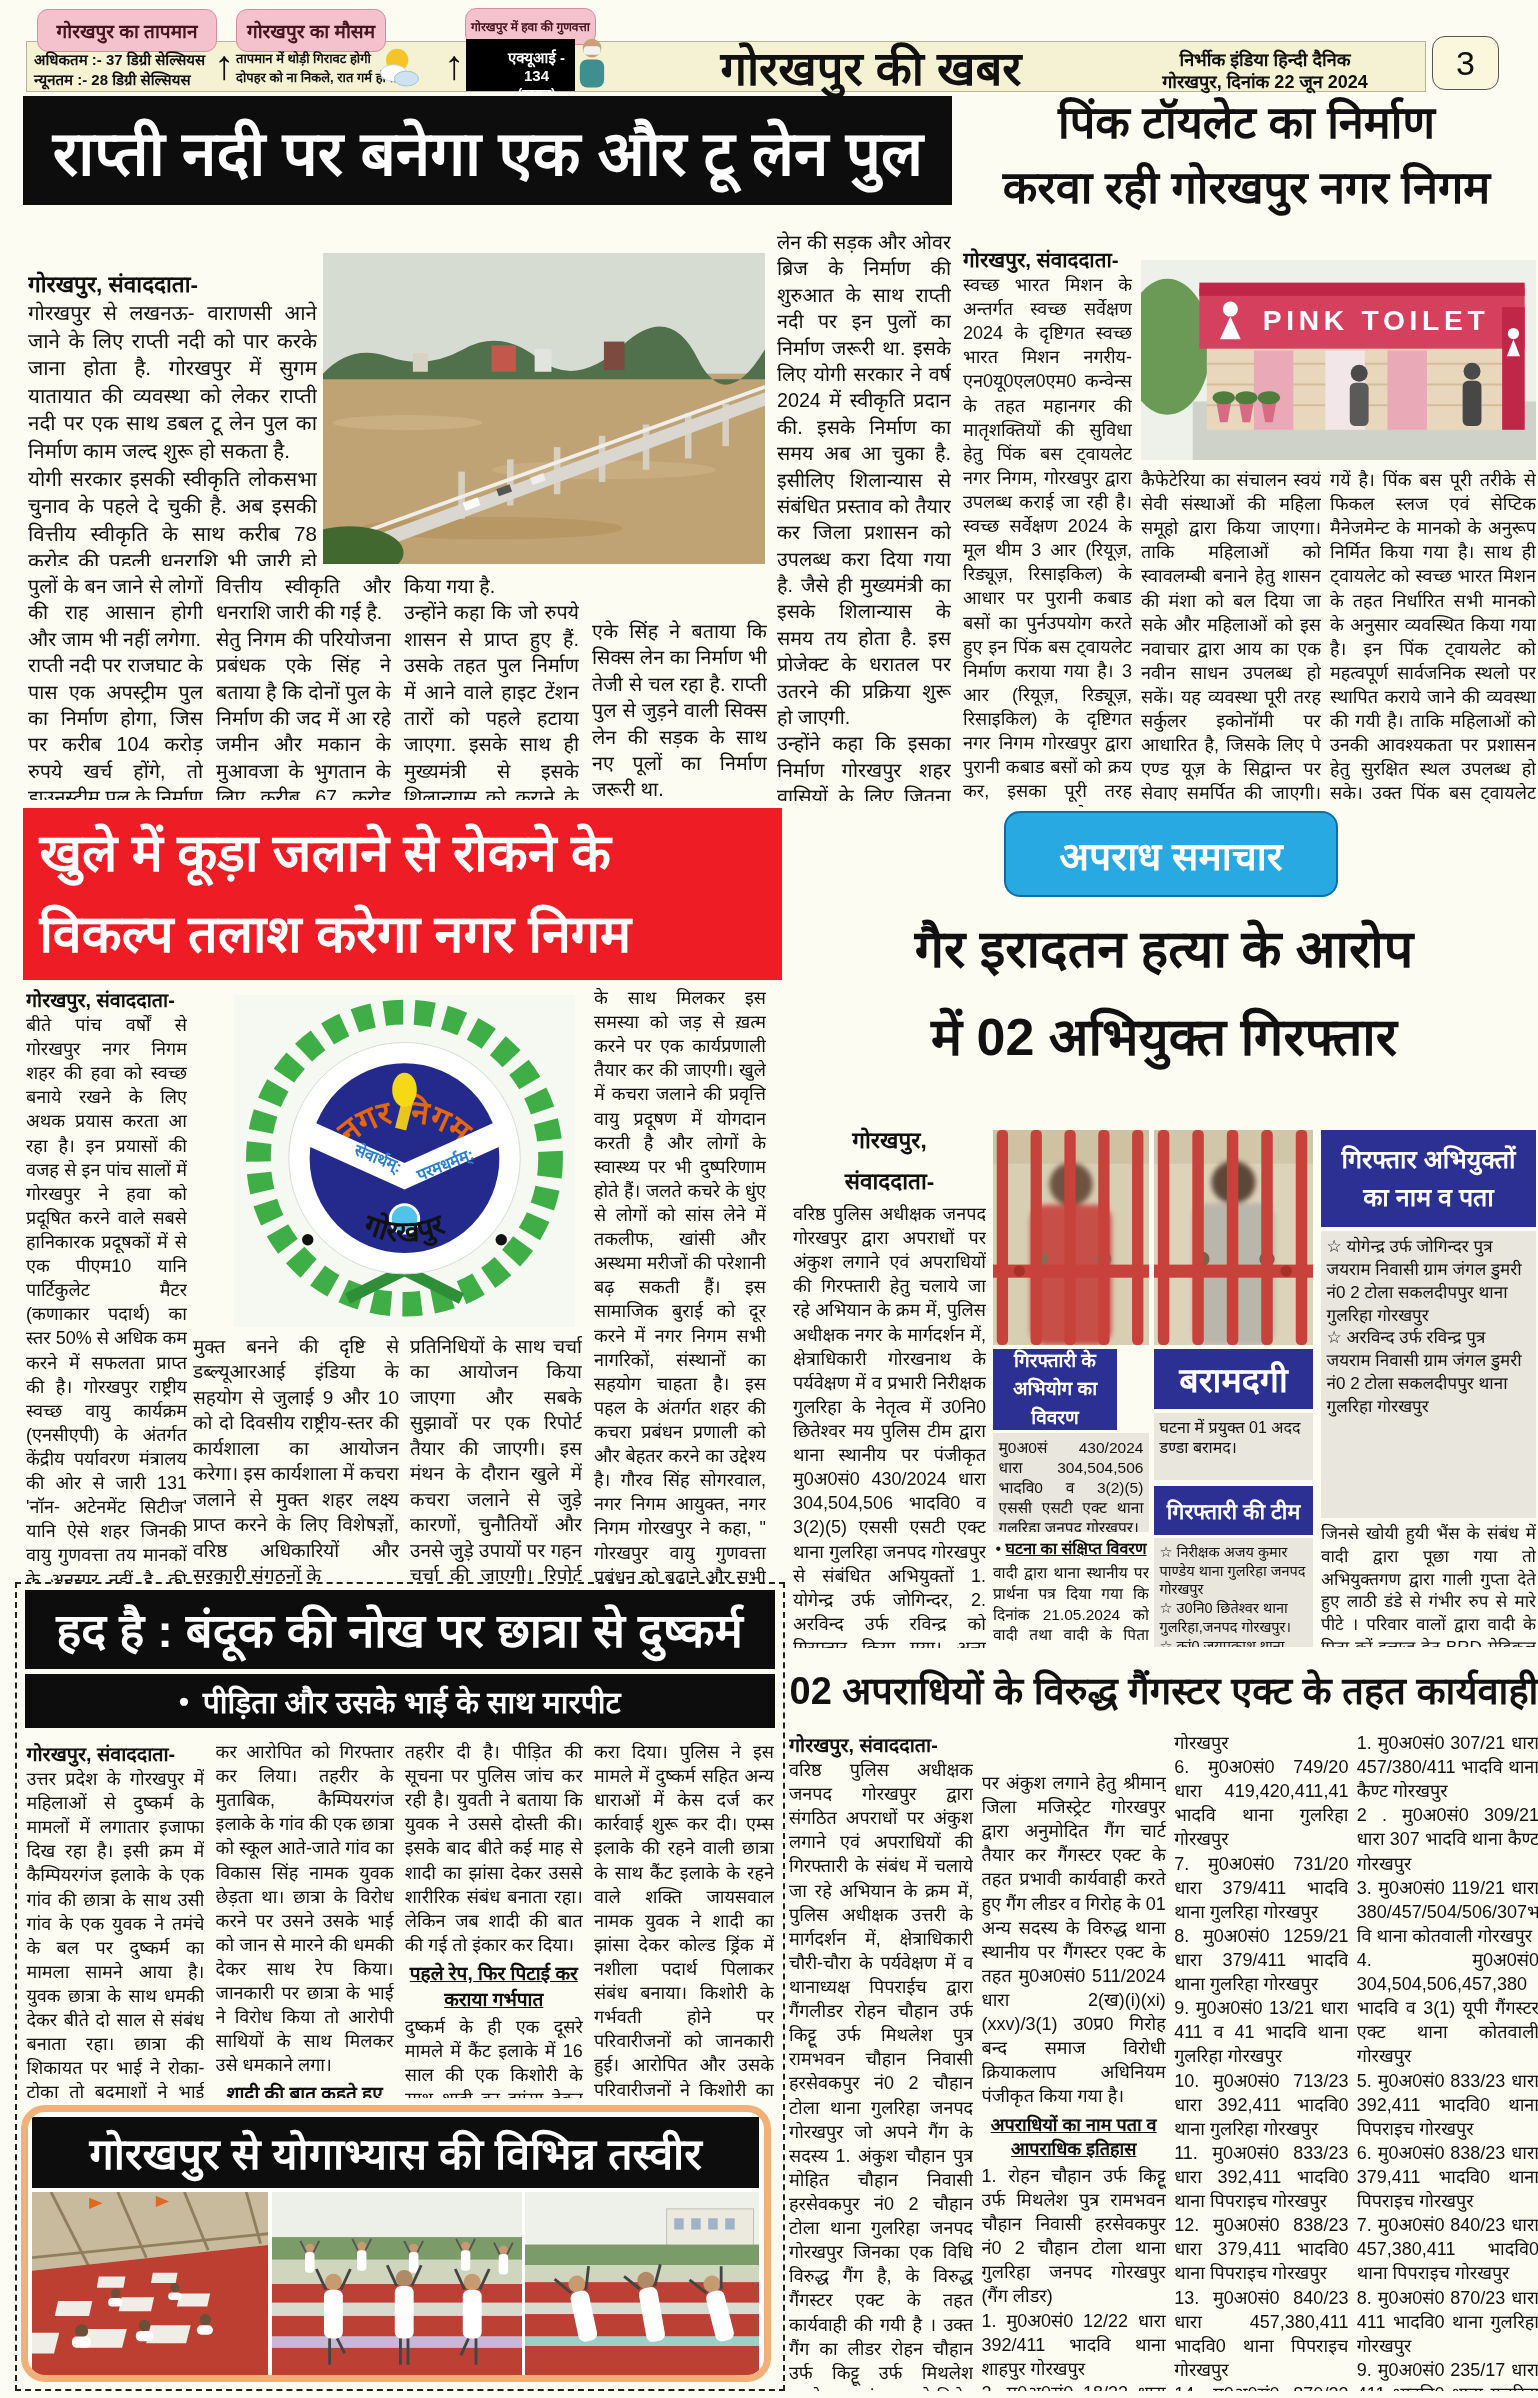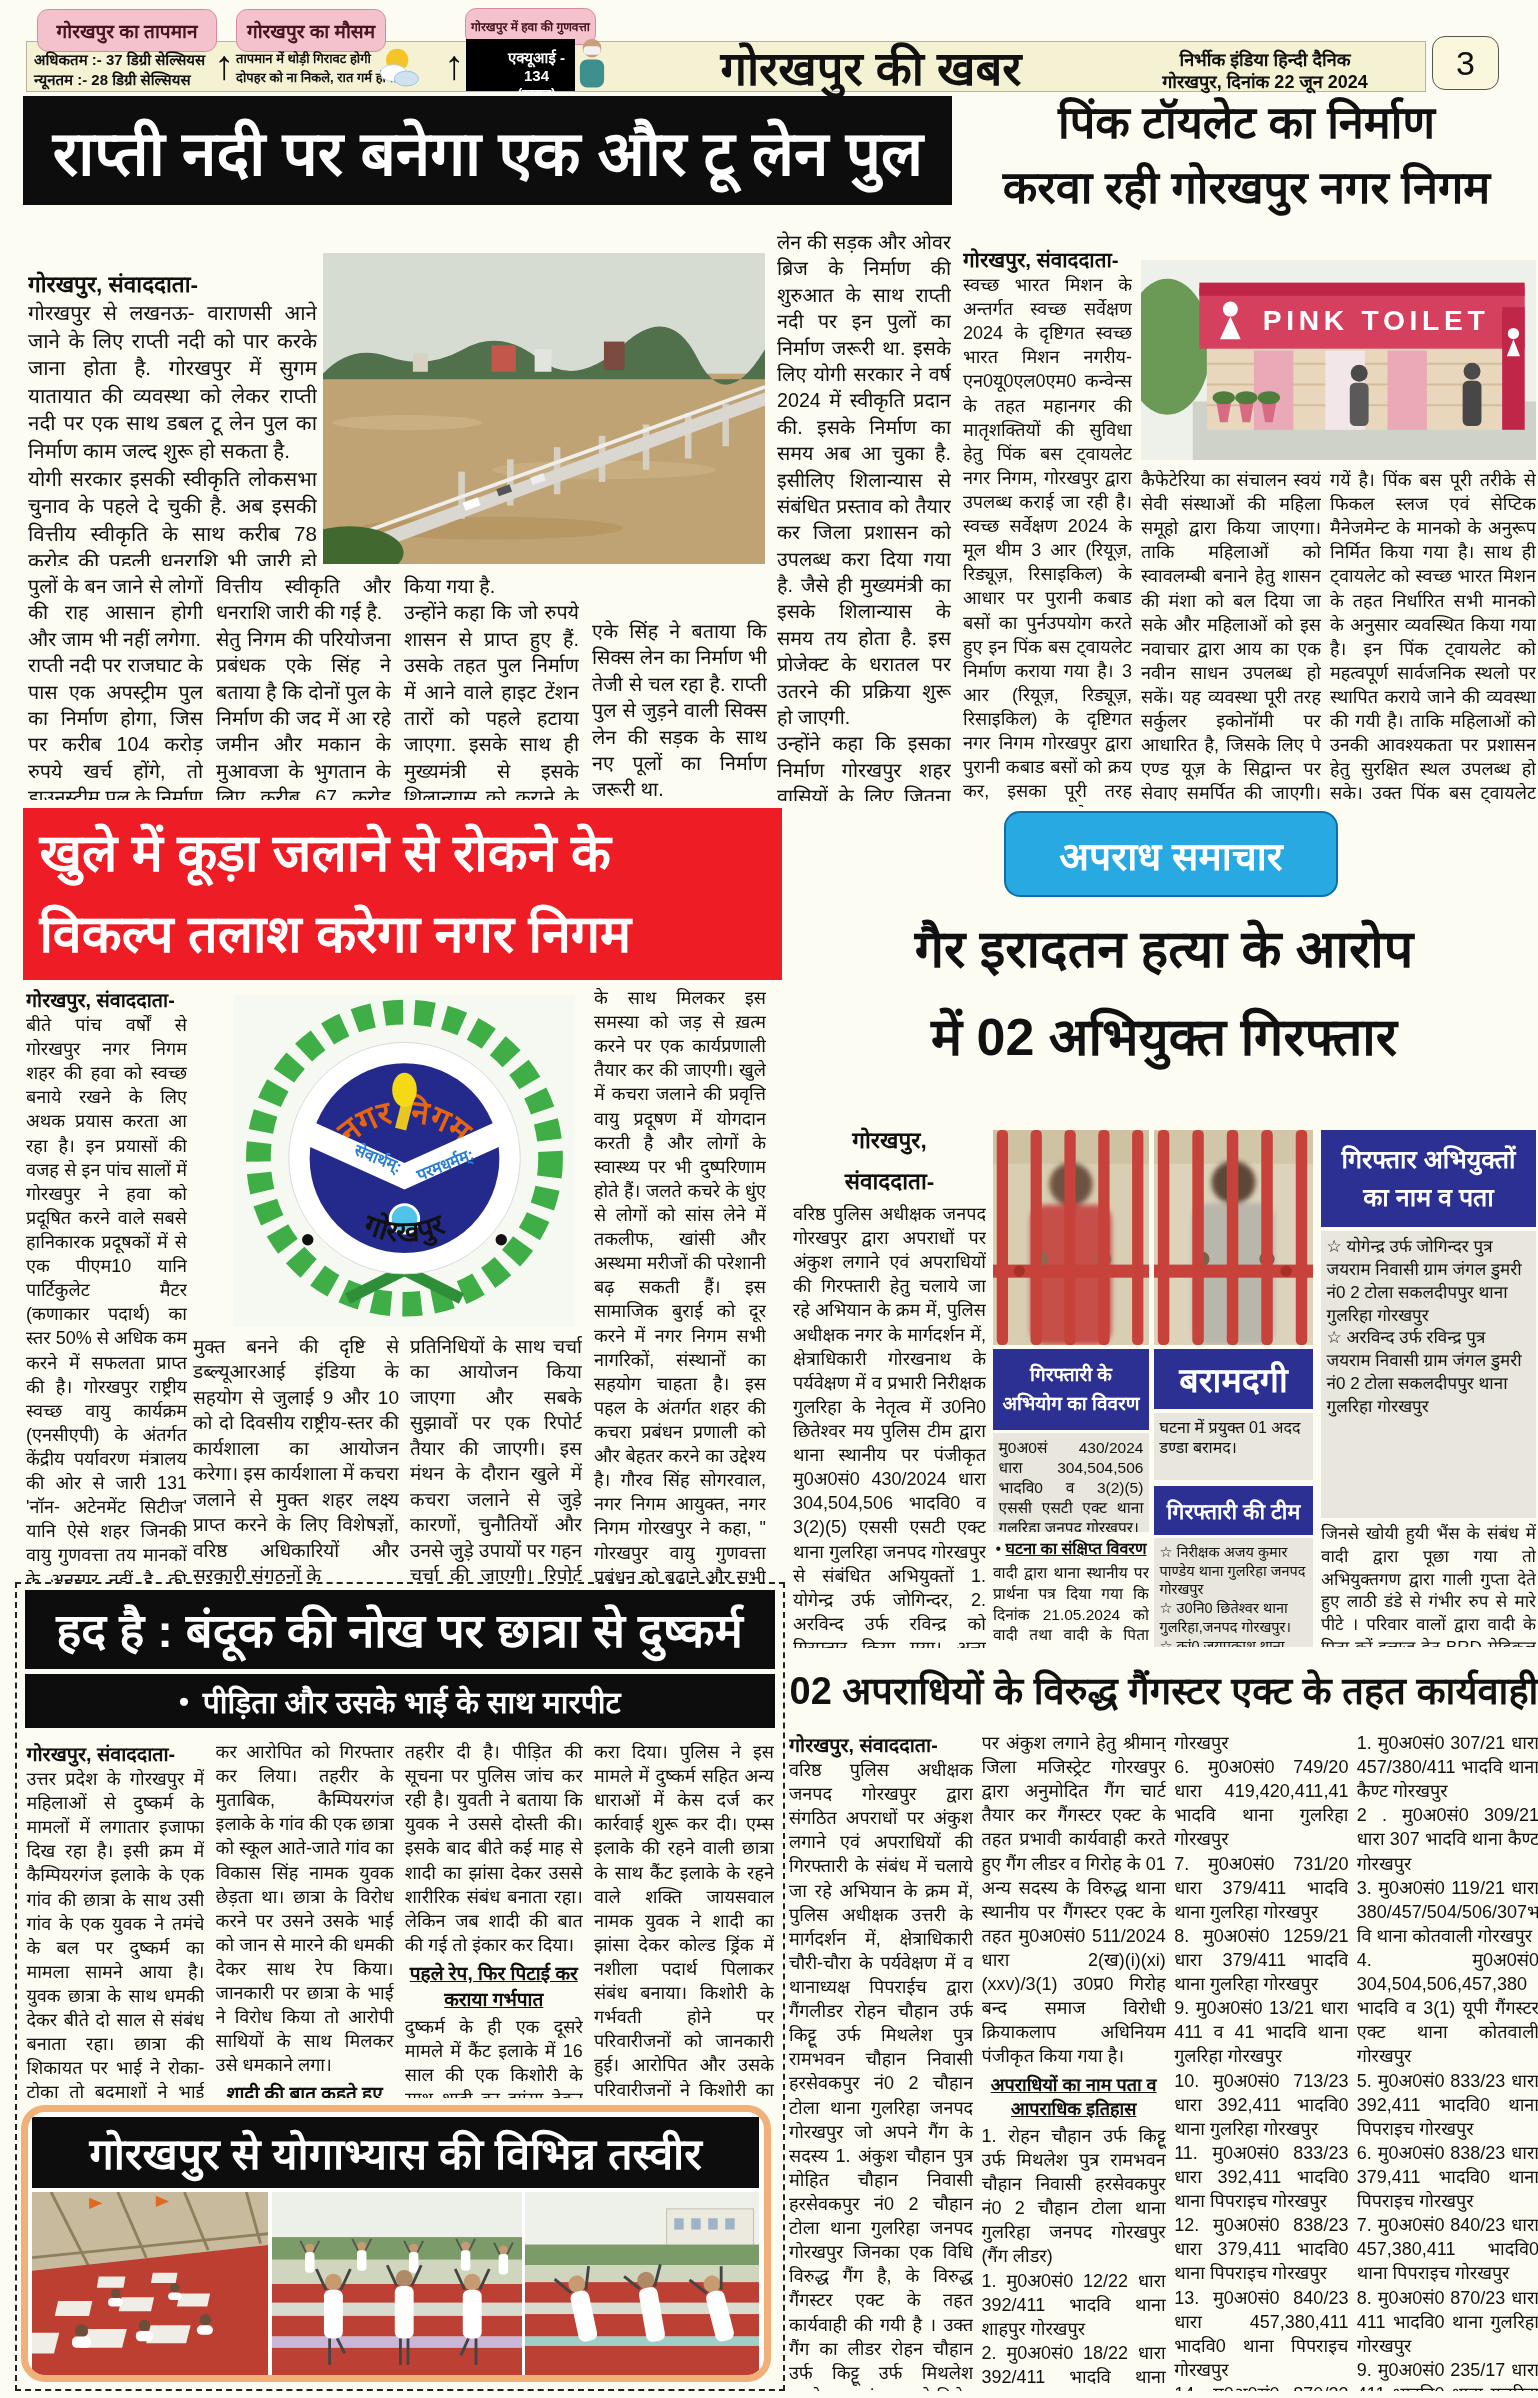--- a/index.html
+++ b/index.html
@@ -261,21 +261,21 @@
           <rect x="40" width="12" height="230" rx="5"></rect>
         <rect x="76" width="12" height="230" rx="5"></rect>
           <rect x="112" width="12" height="230" rx="5"></rect>
         <rect x="148" width="12" height="230" rx="5"></rect>
           <rect y="144" width="166" height="14"></rect>
       </g>
       <circle cx="138" cy="151" r="6" fill="#a83028"></circle>
     </svg>
   </div>
 
-  <div class="abs navybox pre" style="left:993px;top:1349px;width:156px;height:81px;font-size:19px;line-height:1.5;">गिरफ्तारी के
+  <div class="abs navybox pre" style="left:993px;top:1349px;width:124px;height:81px;font-size:19px;line-height:1.5;">गिरफ्तारी के
 अभियोग का विवरण</div>
   <div class="abs graybox just" style="left:993px;top:1433px;width:156px;height:99px;font-size:15.5px;">मु0अ0सं 430/2024 धारा 304,504,506 भादवि0 व 3(2)(5) एससी एसटी एक्ट थाना गुलरिहा जनपद गोरखपुर।</div>
   <div class="abs" style="left:993px;top:1537px;width:156px;font-size:16px;text-align:center;">
     <span>•</span>
     <span class="subhead">घटना का संक्षिप्त विवरण</span>
   </div>
   <div class="abs coltext just" style="left:993px;top:1563px;width:156px;height:84px;font-size:15.5px;">वादी द्वारा थाना स्थानीय पर प्रार्थना पत्र दिया गया कि दिनांक 21.05.2024 को वादी तथा वादी के पिता अपनी खोयी हुयी भैंस को खोजते हुए जा रहे थे कि रास्ते में अभियुक्तगण मिलें</div>
 
   <div class="abs navybox" style="left:1154px;top:1349px;width:159px;height:60px;font-size:34px;">बरामदगी</div>
   <div class="abs graybox" style="left:1154px;top:1413px;width:159px;height:67px;font-size:16px;">घटना में प्रयुक्त 01 अदद डण्डा बरामद।</div>
@@ -291,21 +291,21 @@
   <div class="abs coltext just" style="left:1321px;top:1523px;width:215px;height:124px;font-size:17px;">जिनसे खोयी हुयी भैंस के संबंध में वादी द्वारा पूछा गया तो अभियुक्तगण द्वारा गाली गुप्ता देते हुए लाठी डंडे से गंभीर रुप से मारे पीटे । परिवार वालों द्वारा वादी के पिता कों इलाज हेतु BRD मेडिकल कालेज में ले जाया गया जहाँ पर ईलाज के दौरान उनकी मृत्यु हो गयी।</div>
 
   <div class="abs" style="left:789px;top:1653px;width:750px;height:71px;font-size:38px;font-weight:bold;text-align:center;display:flex;align-items:center;justify-content:center;">02 अपराधियों के विरुद्ध गैंगस्टर एक्ट के तहत कार्यवाही</div>
 
   <div class="abs" style="left:789px;top:1731px;width:750px;height:660px;display:flex;gap:8.4px;">
     <div style="width:186px;overflow:hidden;">
       <span class="byline" style="font-size:19.7px;">गोरखपुर, संवाददाता-</span>
       <div class="coltext just" style="font-size:18px;">वरिष्ठ पुलिस अधीक्षक जनपद गोरखपुर द्वारा संगठित अपराधों पर अंकुश लगाने एवं अपराधियों की गिरफ्तारी के संबंध में चलाये जा रहे अभियान के क्रम में, पुलिस अधीक्षक उत्तरी के मार्गदर्शन में, क्षेत्राधिकारी चौरी-चौरा के पर्यवेक्षण में व थानाध्यक्ष पिपराईच द्वारा गैंगलीडर रोहन चौहान उर्फ किट्टू उर्फ मिथलेश पुत्र रामभवन चौहान निवासी हरसेवकपुर नं0 2 चौहान टोला थाना गुलरिहा जनपद गोरखपुर जो अपने गैंग के सदस्य 1. अंकुश चौहान पुत्र मोहित चौहान निवासी हरसेवकपुर नं0 2 चौहान टोला थाना गुलरिहा जनपद गोरखपुर जिनका एक विधि विरुद्ध गैंग है, के विरुद्ध गैंगस्टर एक्ट के तहत कार्यवाही की गयी है । उक्त गैंग का लीडर रोहन चौहान उर्फ किट्टू उर्फ मिथलेश उपरोक्त स्वयं व अपने गिरोह के अन्य सदस्य के साथ</div>
     </div>
     <div style="width:186px;overflow:hidden;">
-      <div class="coltext just" style="font-size:18px;">पर अंकुश लगाने हेतु श्रीमान् जिला मजिस्ट्रेट गोरखपुर द्वारा अनुमोदित गैंग चार्ट तैयार कर गैंगस्टर एक्ट के तहत प्रभावी कार्यवाही करते हुए गैंग लीडर व गिरोह के 01 अन्य सदस्य के विरुद्ध थाना स्थानीय पर गैंगस्टर एक्ट के तहत मु0अ0सं0 511/2024 धारा 2(ख)(i)(xi)(xxv)/3(1) उ0प्र0 गिरोह बन्द समाज विरोधी क्रियाकलाप अधिनियम पंजीकृत किया गया है।</div>
+      <div class="coltext just" style="font-size:18px;margin-top:40px;">पर अंकुश लगाने हेतु श्रीमान् जिला मजिस्ट्रेट गोरखपुर द्वारा अनुमोदित गैंग चार्ट तैयार कर गैंगस्टर एक्ट के तहत प्रभावी कार्यवाही करते हुए गैंग लीडर व गिरोह के 01 अन्य सदस्य के विरुद्ध थाना स्थानीय पर गैंगस्टर एक्ट के तहत मु0अ0सं0 511/2024 धारा 2(ख)(i)(xi)(xxv)/3(1) उ0प्र0 गिरोह बन्द समाज विरोधी क्रियाकलाप अधिनियम पंजीकृत किया गया है।</div>
       <div class="subhead pre" style="font-size:18px;margin:3.7px 0;">अपराधियों का नाम पता व
 आपराधिक इतिहास</div>
       <div class="coltext pre just" style="font-size:18px;">1. रोहन चौहान उर्फ किट्टू उर्फ मिथलेश पुत्र रामभवन चौहान निवासी हरसेवकपुर नं0 2 चौहान टोला थाना गुलरिहा जनपद गोरखपुर (गैंग लीडर)
 1. मु0अ0सं0 12/22 धारा 392/411 भादवि थाना शाहपुर गोरखपुर
 2. मु0अ0सं0 18/22 धारा 392/411 भादवि थाना शाहपुर गोरखपुर
 3. मु0अ0सं0 27/22 धारा 392/411 भादवि थाना शाहपुर गोरखपुर
 4. मु0अ0सं0 435/21 धारा 392/411 भादवि थाना शाहपुर गोरखपुर
 5. मु0अ0सं0 29/22 धारा 392 /411 भादवि थाना शाहपुर गोरखपुर</div>
     </div>
     <div class="coltext pre just" style="width:176px;font-size:18px;">गोरखपुर

